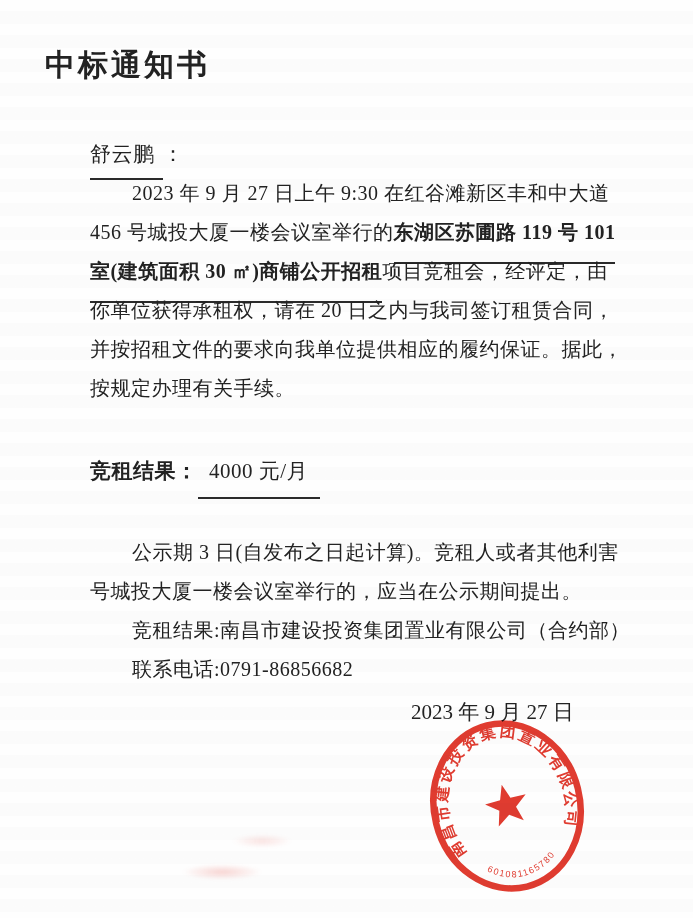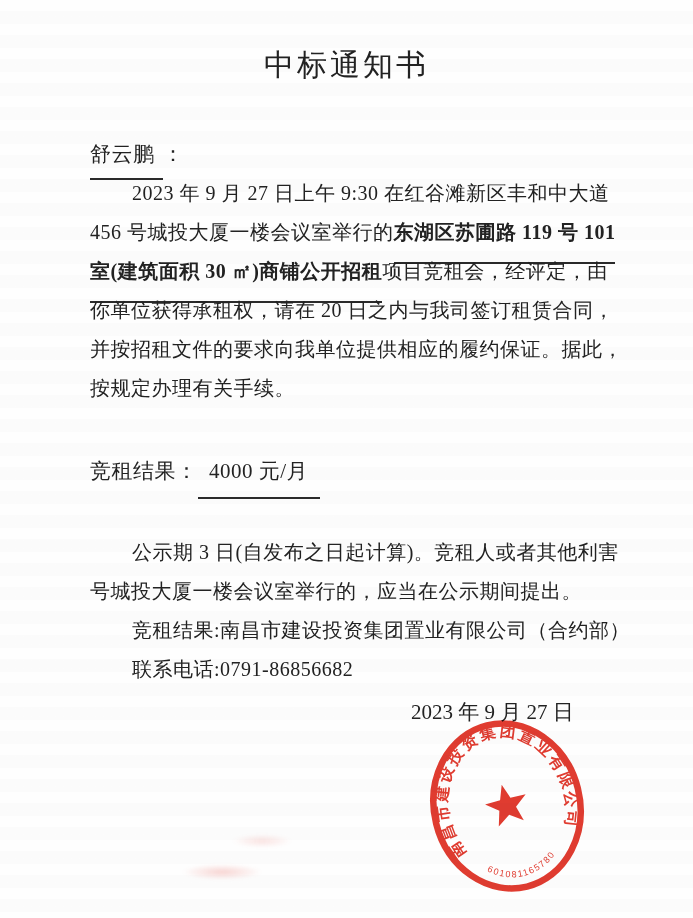--- a/index.html
+++ b/index.html
@@ -9,31 +9,32 @@
     overflow:hidden;
     color:#222;
     font-family:"Liberation Serif","DejaVu Serif",serif;
     background-color:#fefefe;
     background-image:repeating-linear-gradient(180deg,
       rgba(0,0,0,0.000) 0px, rgba(0,0,0,0.000) 11px,
       rgba(0,0,0,0.012) 11px, rgba(0,0,0,0.012) 24px);
   }
   .title{
     margin:45px 0 0 0;
-    text-align:center;
+    text-align:left;
     font-size:30px;
     line-height:40px;
-    font-weight:400;
+    font-weight:700;
     letter-spacing:3px;
+    padding-left:45px;
   }
   .content{padding:0 72px 0 90px;}
   .line{font-size:20px;line-height:39px;letter-spacing:0.5px;white-space:nowrap;}
   .addressee{margin-top:50px;font-size:21px;}
   .indent{text-indent:42px;}
-  .bold{font-weight:400;}
+  .bold{font-weight:700;}
   .bold-ul{
     font-weight:700;
     border-bottom:2px solid #2a2a2a;
     padding-bottom:19px;
   }
   .name-ul{
     font-weight:400;
     border-bottom:2px solid #2a2a2a;
     padding-bottom:12px;
     padding-right:8px;

